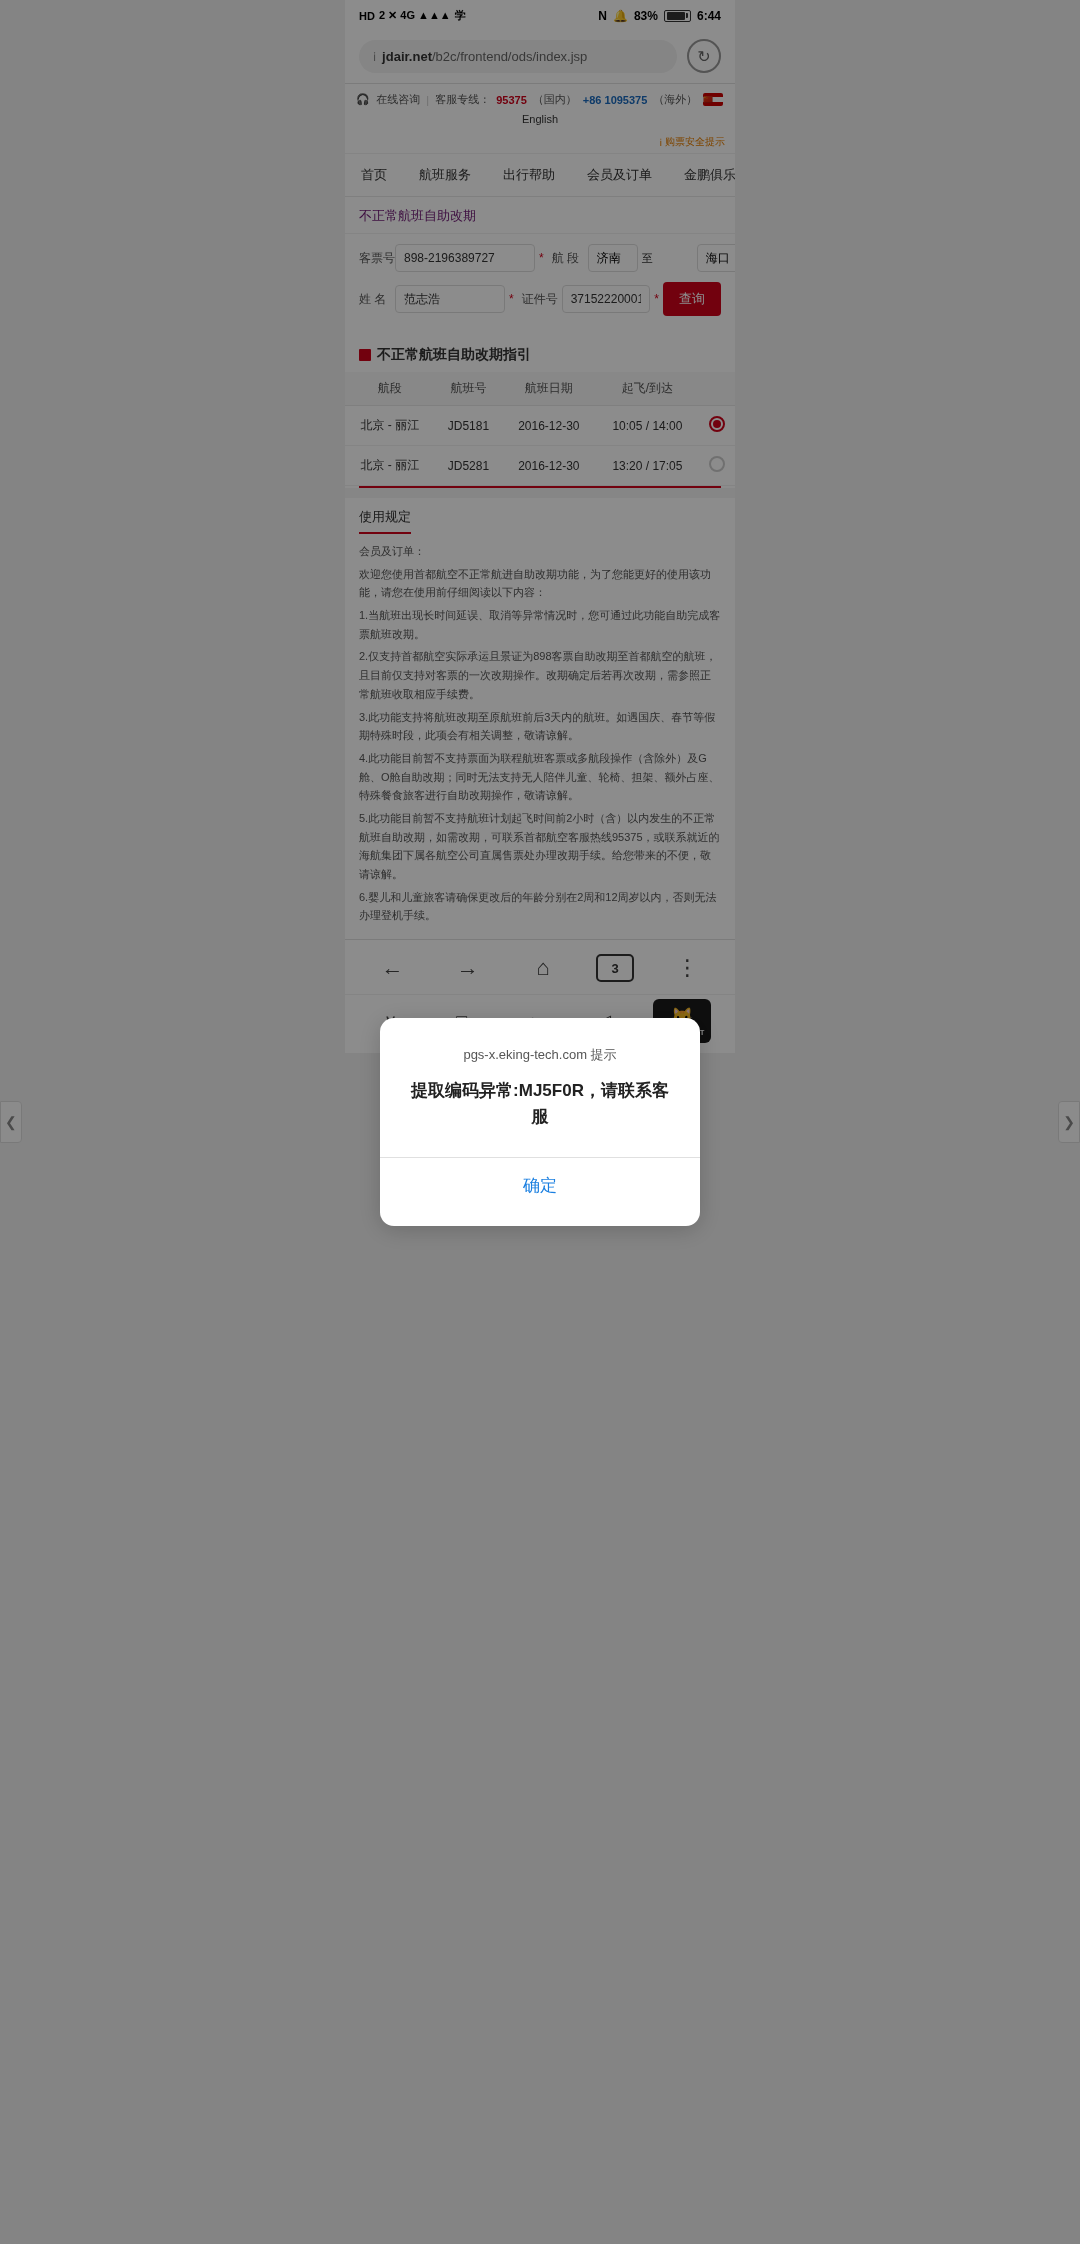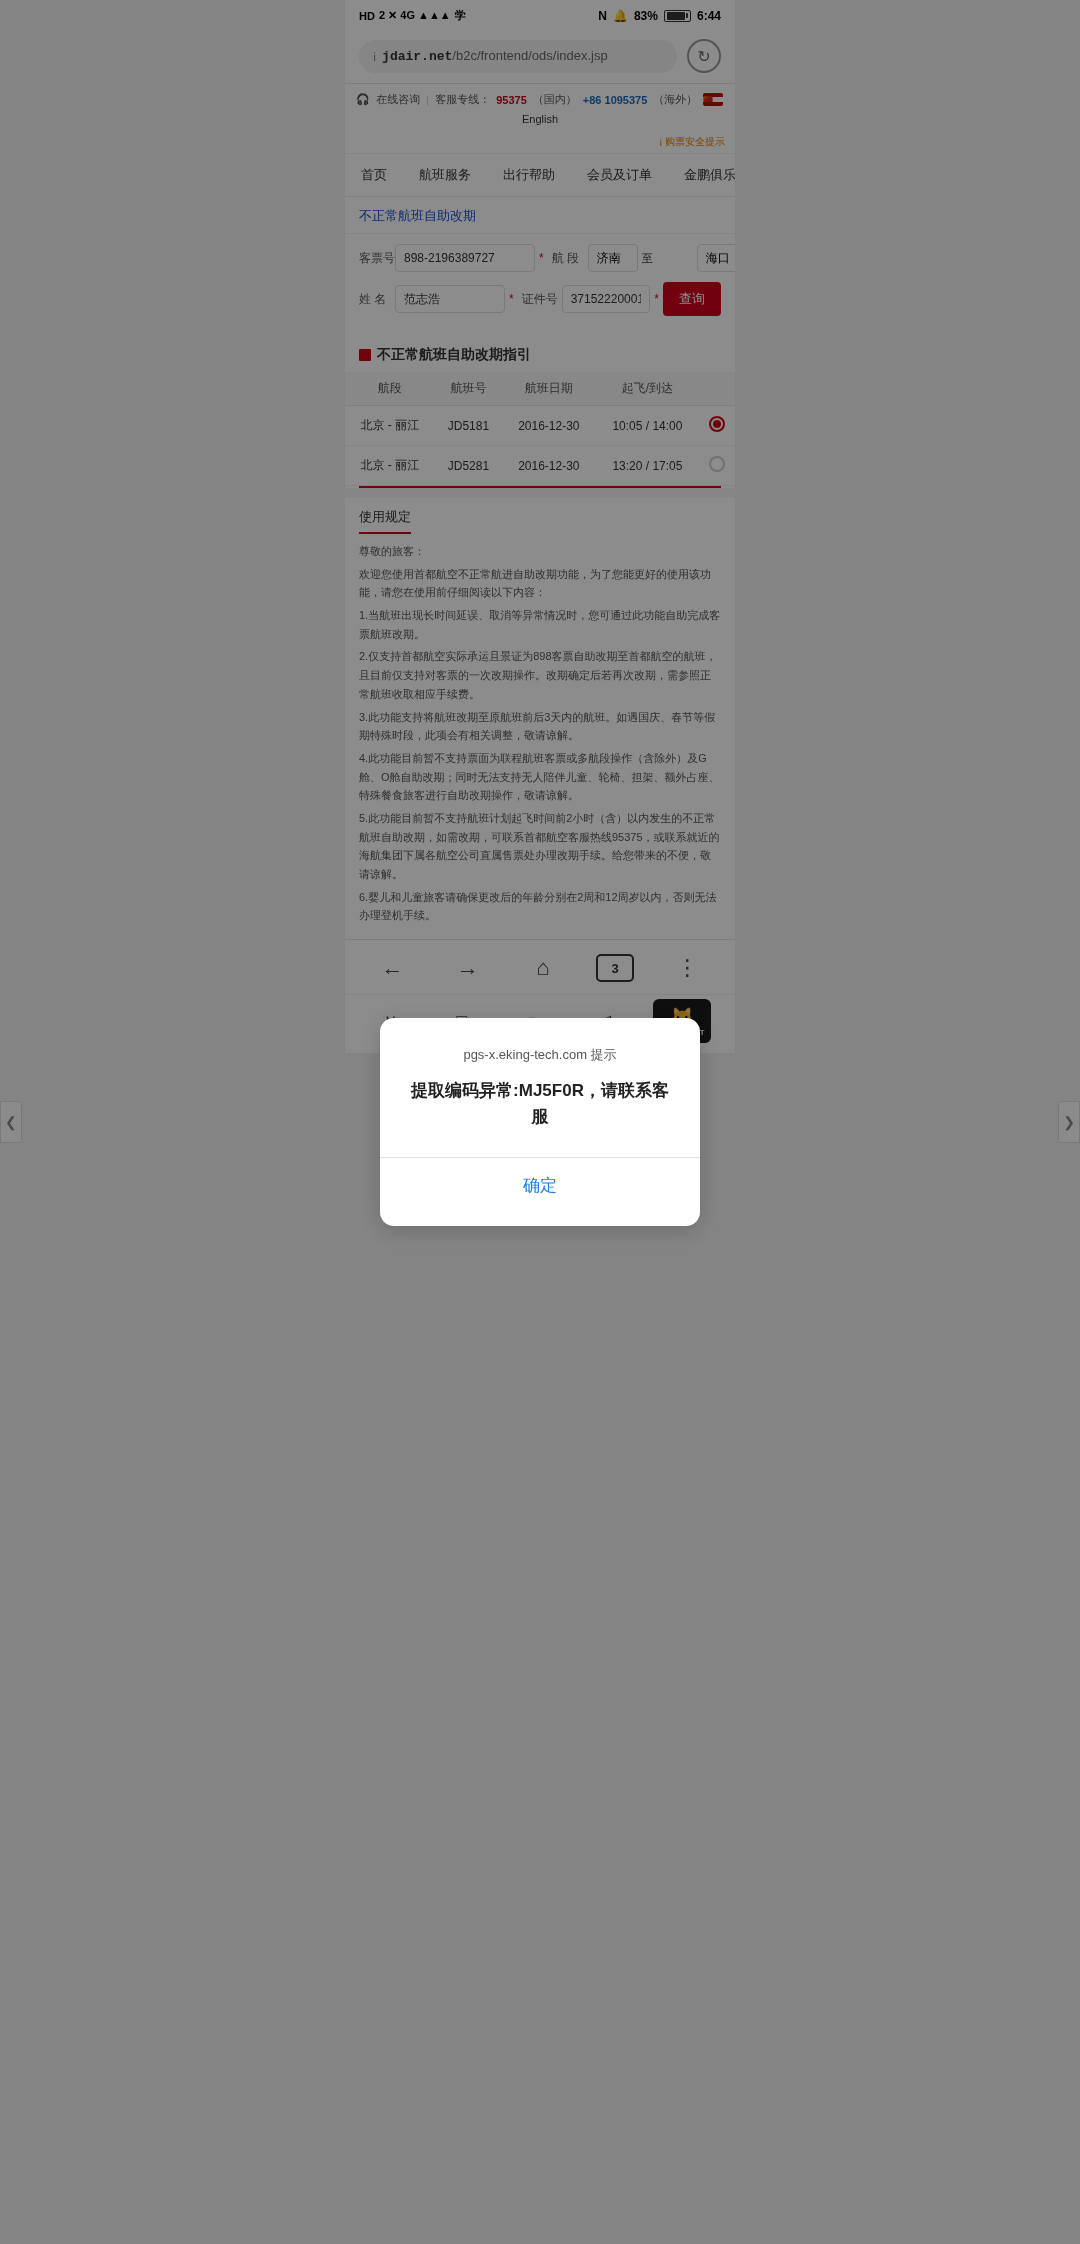--- a/index.html
+++ b/index.html
@@ -47,21 +47,21 @@
       background: #f2f2f2;
       border: none;
       border-radius: 20px;
       padding: 8px 14px;
       font-size: 13px;
       color: #333;
       display: flex; align-items: center; gap: 6px;
     }
     .address-input .info-icon { color: #888; font-size: 12px; }
     .address-text { font-size: 13px; }
-    .address-text .highlight { font-weight: 700; color: #333; font-family: Liberation Mono, monospace; }
+    .address-text .highlight { font-weight: 700; color: #333; }
     .address-text .normal { color: #666; }
     .refresh-btn {
       width: 34px; height: 34px; border-radius: 50%; border: 2px solid #999;
       display: flex; align-items: center; justify-content: center;
       font-size: 16px; color: #666; background: none; cursor: pointer;
     }
 
     
     .site-header {
       background: #fff;
@@ -111,21 +111,21 @@
     }
 
     
     .page-content {
       background: #fff;
       padding: 0;
     }
 
     
     .section-title {
-      font-size: 13px; color: #1d4ed8;
+      font-size: 13px; color: #701a75;
       padding: 10px 14px 8px;
       font-weight: 500;
       border-bottom: 1px solid #f0f0f0;
     }
 
     .form-section {
       padding: 10px 14px;
       background: #fff;
     }
     .form-label { font-size: 12px; color: #555; white-space: nowrap; min-width: 32px; }
@@ -426,21 +426,21 @@
     </tbody>
   </table>
 
 
   <div class="red-divider"></div>
   <div style="height:10px;background:#f5f5f5;"></div>
 
   <div class="rules-section">
     <div class="rules-title">使用规定</div>
     <div class="rules-text">
-      <p>尊敬的旅客：</p>
+      <p>会员及订单：</p>
       <p>      欢迎您使用首都航空不正常航进自助改期功能，为了您能更好的使用该功能，请您在使用前仔细阅读以下内容：</p>
       <p>1.当航班出现长时间延误、取消等异常情况时，您可通过此功能自助完成客票航班改期。</p>
       <p>2.仅支持首都航空实际承运且景证为898客票自助改期至首都航空的航班，且目前仅支持对客票的一次改期操作。改期确定后若再次改期，需参照正常航班收取相应手续费。</p>
       <p>3.此功能支持将航班改期至原航班前后3天内的航班。如遇国庆、春节等假期特殊时段，此项会有相关调整，敬请谅解。</p>
       <p>4.此功能目前暂不支持票面为联程航班客票或多航段操作（含除外）及G舱、O舱自助改期；同时无法支持无人陪伴儿童、轮椅、担架、额外占座、特殊餐食旅客进行自助改期操作，敬请谅解。</p>
       <p>5.此功能目前暂不支持航班计划起飞时间前2小时（含）以内发生的不正常航班自助改期，如需改期，可联系首都航空客服热线95375，或联系就近的海航集团下属各航空公司直属售票处办理改期手续。给您带来的不便，敬请谅解。</p>
       <p>6.婴儿和儿童旅客请确保更改后的年龄分别在2周和12周岁以内，否则无法办理登机手续。</p>
     </div>
   </div>
 </div>

